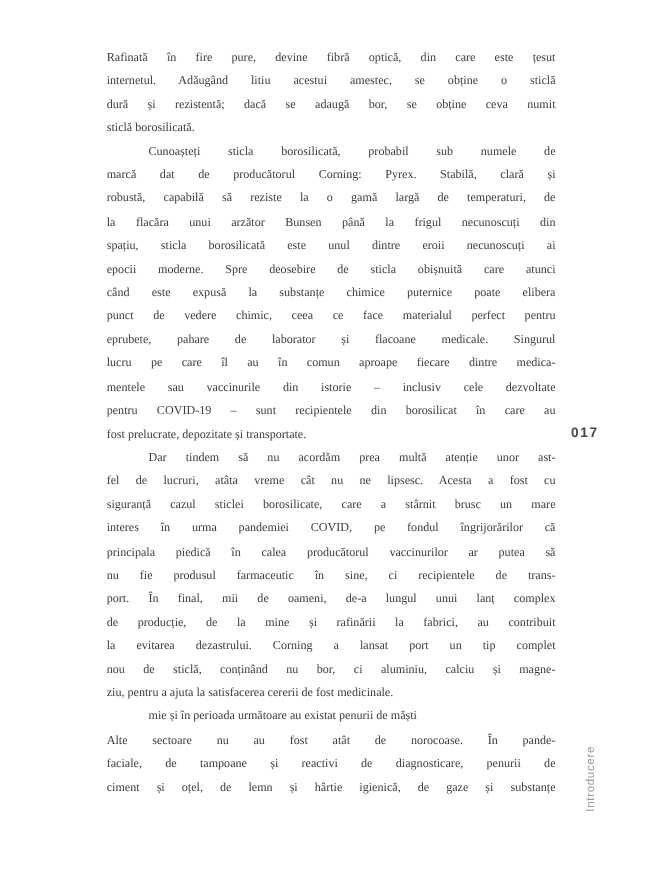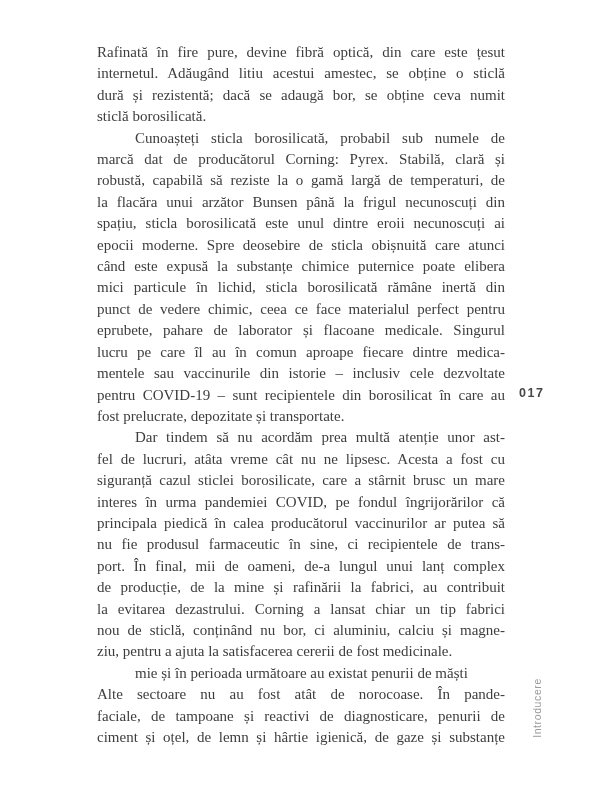--- a/index.html
+++ b/index.html
@@ -14,21 +14,21 @@
     background: #ffffff;
     overflow: hidden;
     font-family: "Liberation Serif", "DejaVu Serif", serif;
   }
   .text-block {
     position: absolute;
     left: 97px;
     top: 42px;
     width: 408px;
     color: #3d3d3d;
-    font-size: 15px;
+    font-size: 11px;
     line-height: 21.4px;
   }
   .paragraph { margin: 0; }
   .line {
     text-align: justify;
     text-align-last: justify;
   }
   .line.ragged {
     text-align: center;
     text-align-last: left;
@@ -71,38 +71,37 @@
         <div class="line ragged">sticlă borosilicată.</div>
       </div>
       <div class="paragraph indent">
         <div class="line">Cunoașteți sticla borosilicată, probabil sub numele de</div>
         <div class="line">marcă dat de producătorul Corning: Pyrex. Stabilă, clară și</div>
         <div class="line">robustă, capabilă să reziste la o gamă largă de temperaturi, de</div>
         <div class="line">la flacăra unui arzător Bunsen până la frigul necunoscuți din</div>
         <div class="line">spațiu, sticla borosilicată este unul dintre eroii necunoscuți ai</div>
         <div class="line">epocii moderne. Spre deosebire de sticla obișnuită care atunci</div>
         <div class="line">când este expusă la substanțe chimice puternice poate elibera</div>
-        <div class="line">mici particule în lichid, sticla borosilicată rămâne inertă din</div>
         <div class="line">punct de vedere chimic, ceea ce face materialul perfect pentru</div>
         <div class="line">eprubete, pahare de laborator și flacoane medicale. Singurul</div>
         <div class="line">lucru pe care îl au în comun aproape fiecare dintre medica-</div>
         <div class="line">mentele sau vaccinurile din istorie – inclusiv cele dezvoltate</div>
         <div class="line">pentru COVID-19 – sunt recipientele din borosilicat în care au</div>
         <div class="line ragged">fost prelucrate, depozitate și transportate.</div>
       </div>
       <div class="paragraph indent">
         <div class="line">Dar tindem să nu acordăm prea multă atenție unor ast-</div>
         <div class="line">fel de lucruri, atâta vreme cât nu ne lipsesc. Acesta a fost cu</div>
         <div class="line">siguranță cazul sticlei borosilicate, care a stârnit brusc un mare</div>
         <div class="line">interes în urma pandemiei COVID, pe fondul îngrijorărilor că</div>
         <div class="line">principala piedică în calea producătorul vaccinurilor ar putea să</div>
         <div class="line">nu fie produsul farmaceutic în sine, ci recipientele de trans-</div>
         <div class="line">port. În final, mii de oameni, de-a lungul unui lanț complex</div>
         <div class="line">de producție, de la mine și rafinării la fabrici, au contribuit</div>
-        <div class="line">la evitarea dezastrului. Corning a lansat chiar un tip fabrici</div>
+        <div class="line">la evitarea dezastrului. Corning a lansat port un tip complet</div>
         <div class="line">nou de sticlă, conținând nu bor, ci aluminiu, calciu și magne-</div>
         <div class="line ragged">ziu, pentru a ajuta la satisfacerea cererii de fost medicinale.</div>
       </div>
       <div class="paragraph indent">
         <div class="line ragged">mie și în perioada următoare au existat penurii de măști</div>
         <div class="line">Alte sectoare nu au fost atât de norocoase. În pande-</div>
         <div class="line">faciale, de tampoane și reactivi de diagnosticare, penurii de</div>
         <div class="line">ciment și oțel, de lemn și hârtie igienică, de gaze și substanțe</div>
       </div>
     </div>

